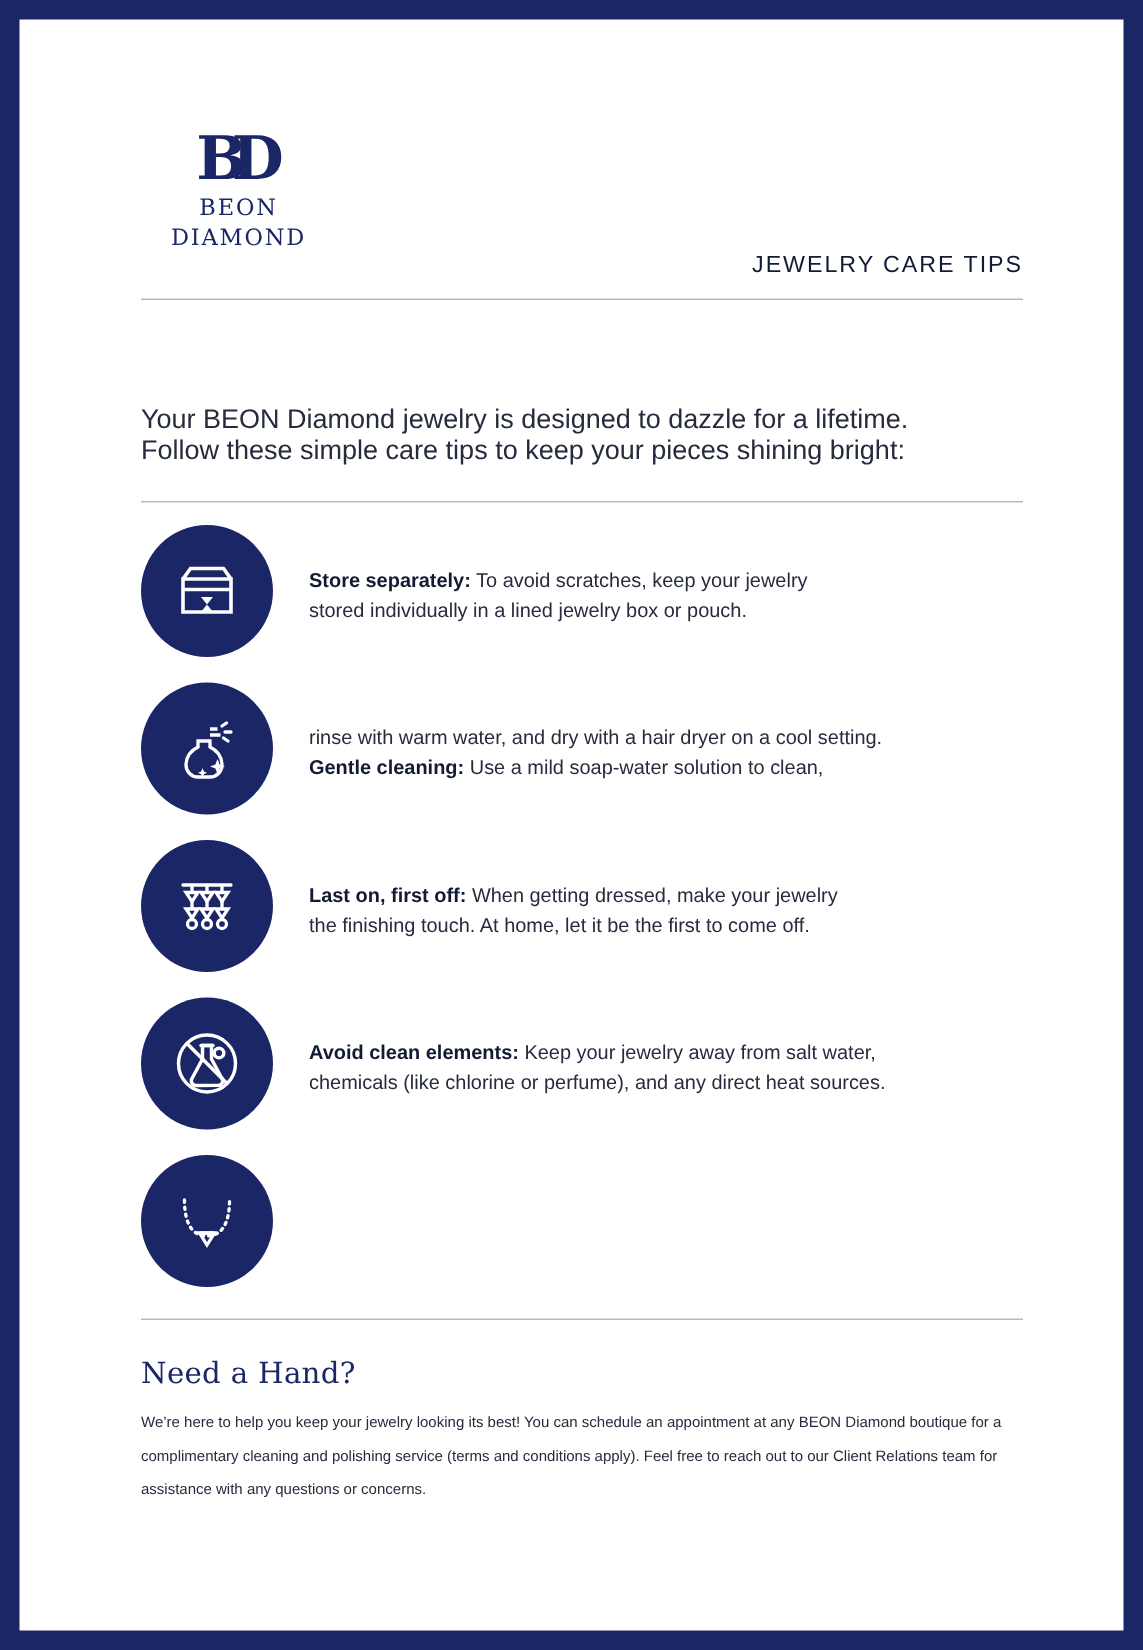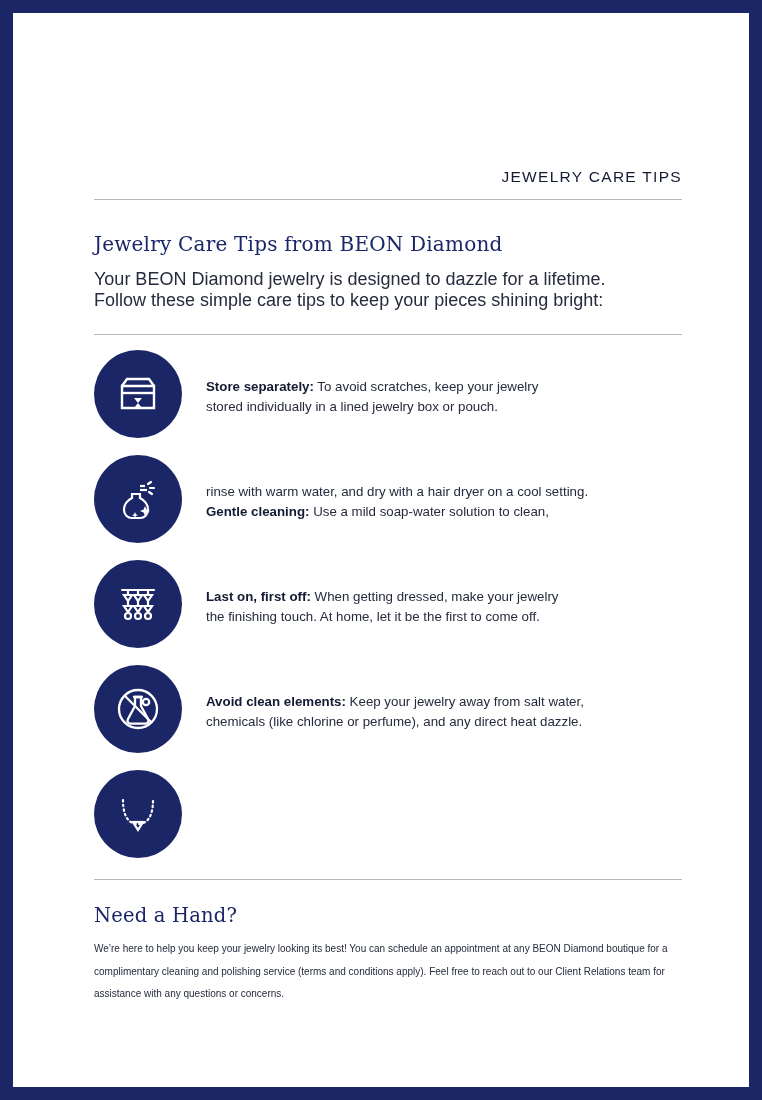--- a/index.html
+++ b/index.html
@@ -149,24 +149,30 @@
     line-height: 22.5px;
     color: #262b3d;
   }
 </style>
 </head>
 <body>
 
 <div class="page">
   <div class="inner">
 
+    <div class="header">
+      <div class="logo">
+        <div class="logo-mark">BD</div>
+        <div class="logo-word">BEON</div>
+        <div class="logo-word">DIAMOND</div>
+      </div>
+    </div>
     <div class="header-title">JEWELRY CARE TIPS</div>
     <div class="rule rule-top"></div>
 
-    <div class="section-title title-main">Jewelry Care Tips from BEON Diamond</div>
     <div class="intro">
       <div>Your BEON Diamond jewelry is designed to dazzle for a lifetime.</div>
       <div>Follow these simple care tips to keep your pieces shining bright:</div>
     </div>
     <div class="rule rule-mid"></div>
 
     <div class="tips">
 
       <div class="tip">
         <div class="tip-badge">
@@ -229,21 +235,21 @@
           <svg width="52" height="52" viewBox="0 0 52 52" fill="none" stroke="#ffffff" stroke-width="2.3">
             <circle cx="26" cy="26" r="19"></circle>
             <path d="M12 12 L40 40"></path>
             <path d="M23 14 h6 v9 l7 13 a3 3 0 0 1 -2.6 4.6 h-14.8 a3 3 0 0 1 -2.6 -4.6 l7 -13 z"></path>
             <path d="M22 14 h8" stroke-linecap="round"></path>
             <circle cx="34" cy="19" r="3.2"></circle>
           </svg>
         </div>
         <div class="tip-text">
           <div><b>Avoid clean elements:</b><span> Keep your jewelry away from salt water,</span></div>
-          <div>chemicals (like chlorine or perfume), and any direct heat dazzle.</div>
+          <div>chemicals (like chlorine or perfume), and any direct heat sources.</div>
         </div>
       </div>
 
       <div class="tip">
         <div class="tip-badge">
           <svg width="48" height="46" viewBox="0 0 48 46" fill="none" stroke="#ffffff" stroke-width="2.2">
             <path d="M9 9 C9 26 15 33 24 33 C33 33 39 26 39 9" stroke-dasharray="1.5 3.2" stroke-linecap="round"></path>
             <path d="M19 31 h10 l-5 8 z"></path>
             <path d="M19 31 h10"></path>
           </svg>

